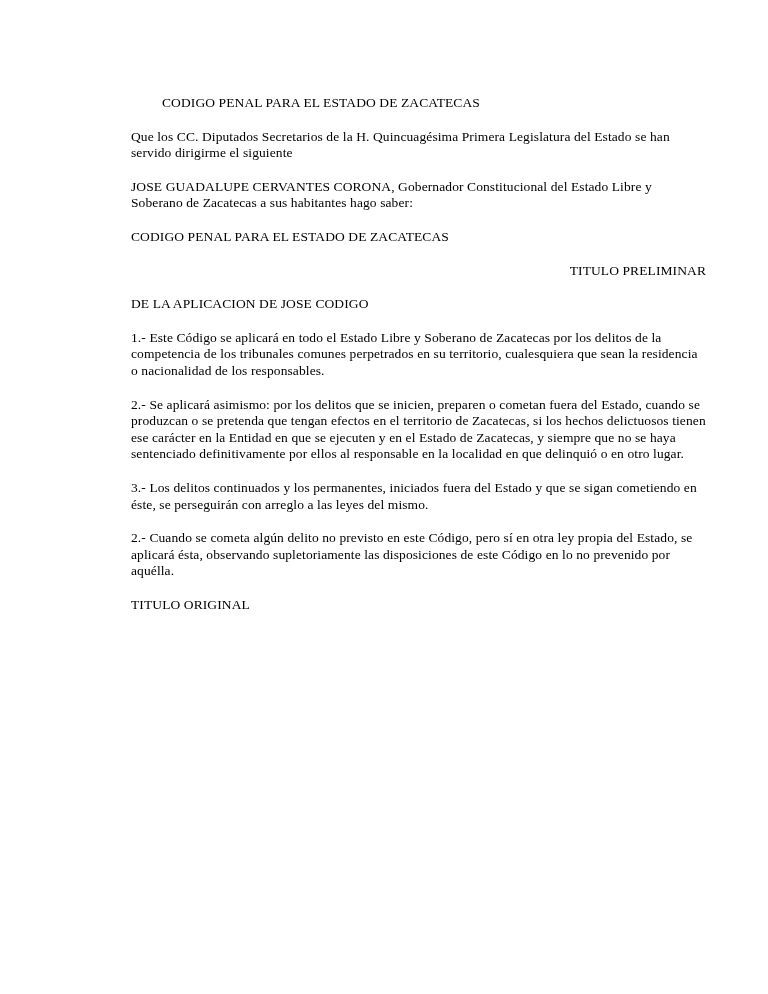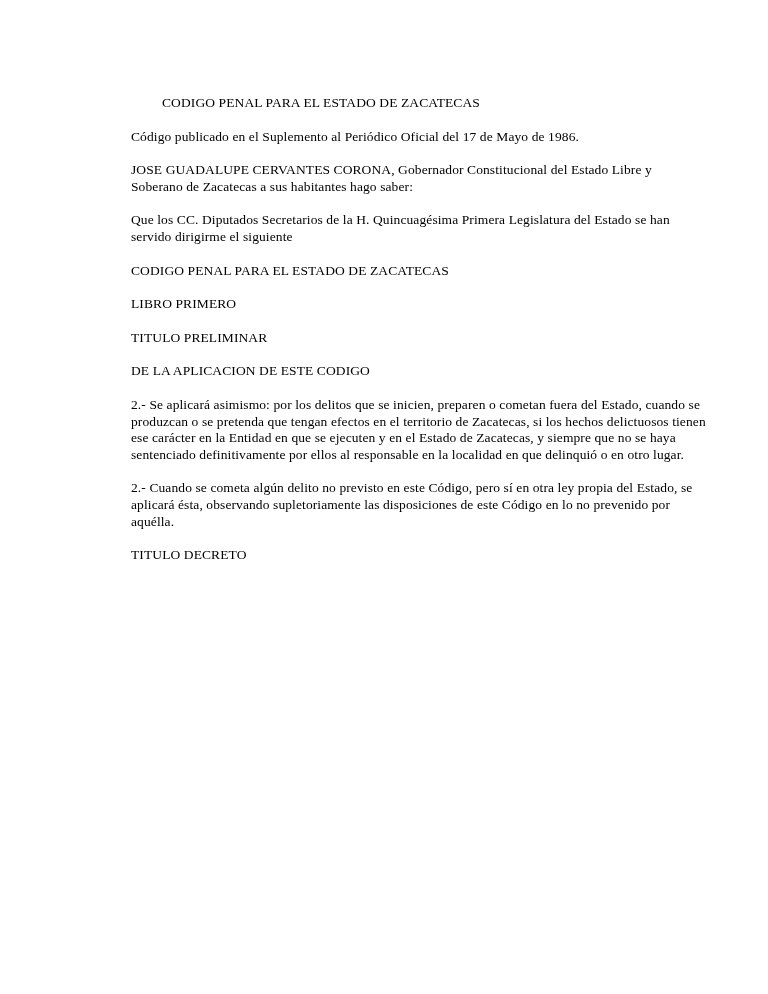--- a/index.html
+++ b/index.html
@@ -27,30 +27,31 @@
     letter-spacing: 0.1px;
   }
   .indent {
     text-indent: 31px;
   }
   .gap {
     margin-top: 16px !important;
   }
   .gap-sm {
     margin-top: 8px !important;
+    text-align: right;
   }
 </style>
 </head>
 <body>
 
 <div class="page">
   <p class="indent">CODIGO PENAL PARA EL ESTADO DE ZACATECAS</p>
-  <p>Código publicado en el Suplemento al Periódico Oficial del 17 de Mayo de 1986.</p>
+  <p>Que los CC. Diputados Secretarios de la H. Quincuagésima Primera Legislatura del Estado se han servido dirigirme el siguiente</p>
   <p>JOSE GUADALUPE CERVANTES CORONA, Gobernador Constitucional del Estado Libre y Soberano de Zacatecas a sus habitantes hago saber:</p>
-  <p>Que los CC. Diputados Secretarios de la H. Quincuagésima Primera Legislatura del Estado se han servido dirigirme el siguiente</p>
   <p class="gap">CODIGO PENAL PARA EL ESTADO DE ZACATECAS</p>
-  <p class="gap">LIBRO PRIMERO</p>
   <p class="gap-sm">TITULO PRELIMINAR</p>
-  <p>DE LA APLICACION DE ESTE CODIGO</p>
+  <p>DE LA APLICACION DE JOSE CODIGO</p>
+  <p>1.- Este Código se aplicará en todo el Estado Libre y Soberano de Zacatecas por los delitos de la competencia de los tribunales comunes perpetrados en su territorio, cualesquiera que sean la residencia o nacionalidad de los responsables.</p>
   <p>2.- Se aplicará asimismo: por los delitos que se inicien, preparen o cometan fuera del Estado, cuando se produzcan o se pretenda que tengan efectos en el territorio de Zacatecas, si los hechos delictuosos tienen ese carácter en la Entidad en que se ejecuten y en el Estado de Zacatecas, y siempre que no se haya sentenciado definitivamente por ellos al responsable en la localidad en que delinquió o en otro lugar.</p>
+  <p>3.- Los delitos continuados y los permanentes, iniciados fuera del Estado y que se sigan cometiendo en éste, se perseguirán con arreglo a las leyes del mismo.</p>
   <p>2.- Cuando se cometa algún delito no previsto en este Código, pero sí en otra ley propia del Estado, se aplicará ésta, observando supletoriamente las disposiciones de este Código en lo no prevenido por aquélla.</p>
-  <p class="gap">TITULO DECRETO</p>
+  <p class="gap">TITULO ORIGINAL</p>
 </div>
 
 </body></html>

